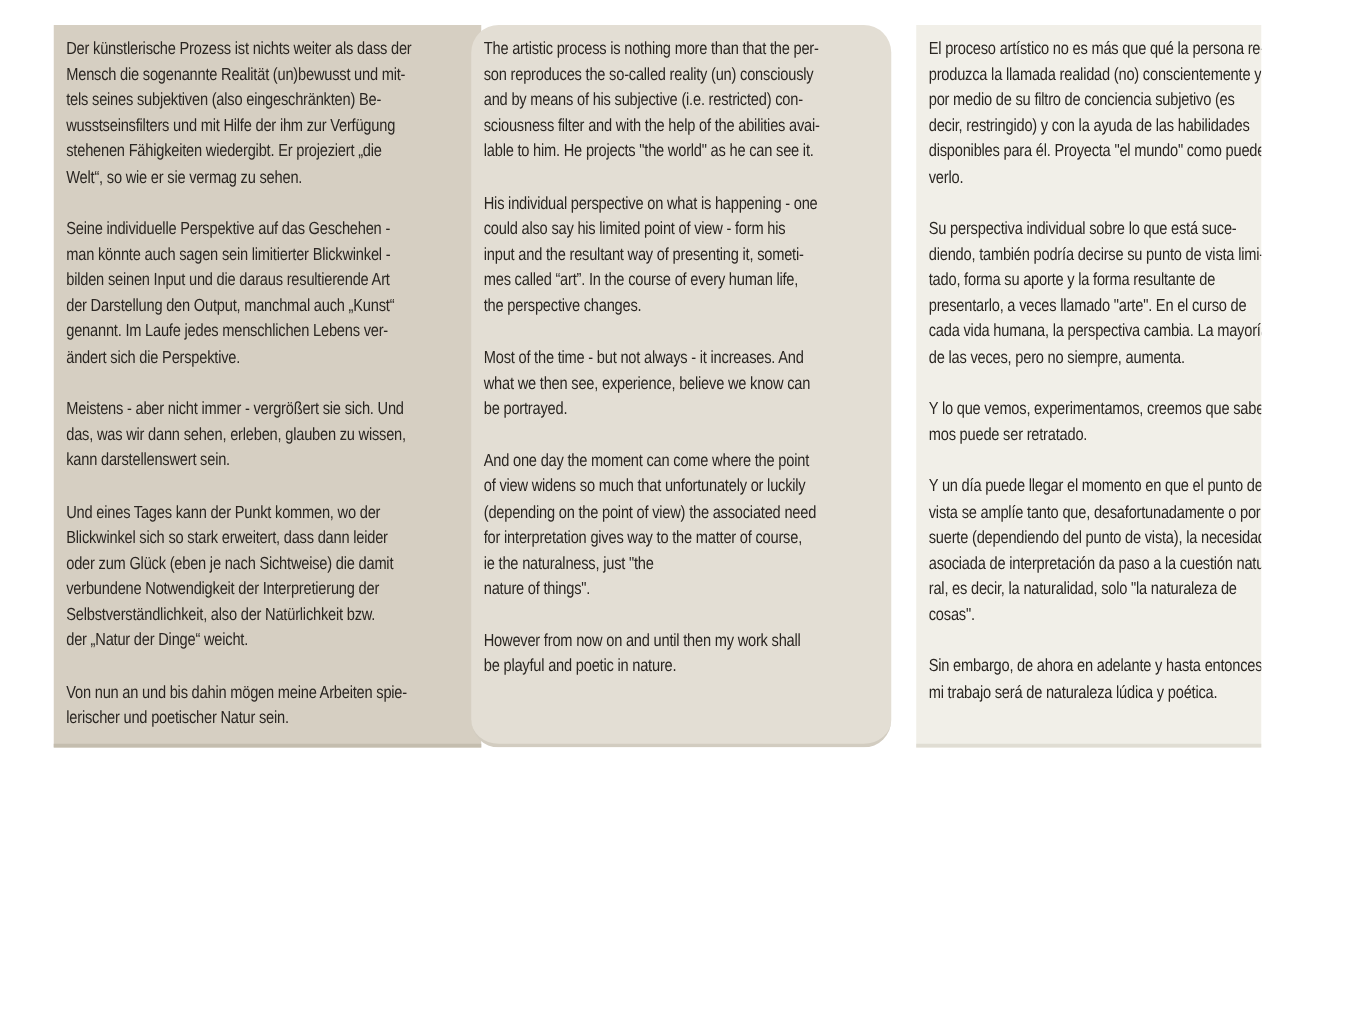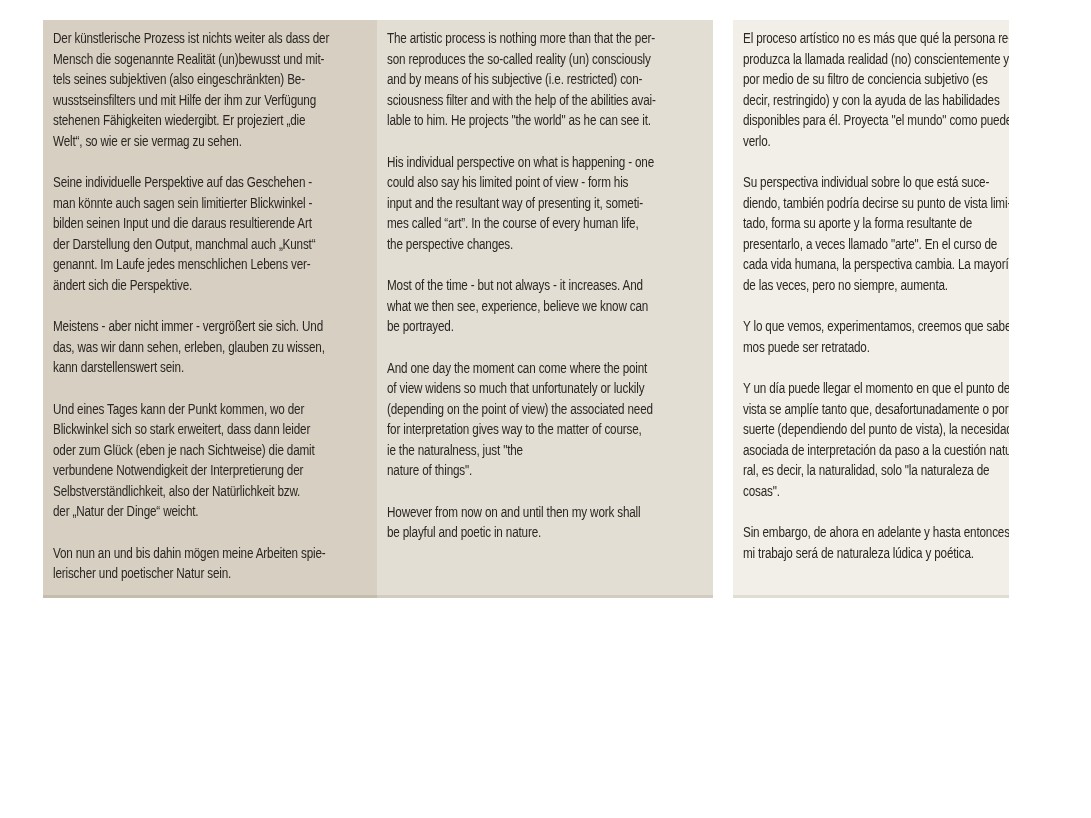--- a/index.html
+++ b/index.html
@@ -68,21 +68,21 @@
 Blickwinkel sich so stark erweitert, dass dann leider
 oder zum Glück (eben je nach Sichtweise) die damit
 verbundene Notwendigkeit der Interpretierung der
 Selbstverständlichkeit, also der Natürlichkeit  bzw.
 der „Natur der Dinge“ weicht.</p>
       <p>Von nun an und bis dahin mögen meine Arbeiten spie-
 lerischer und poetischer Natur sein.</p>
     </div>
   </div>
 
-  <div class="col col-english" style="background: rgb(227, 222, 212); border-bottom-color: rgb(210, 204, 192);">
+  <div class="col col-english" style="background: rgb(227, 222, 212); border-bottom-color: rgb(210, 204, 192); border-radius: 22px;">
     <div class="text-wrap" style="color: rgb(42, 38, 34);">
       <p>The artistic process is nothing more than that the per-
 son reproduces the so-called reality (un) consciously
 and by means of his subjective (i.e. restricted) con-
 sciousness filter and with the help of the abilities avai-
 lable to him. He projects "the world" as he can see it.</p>
       <p>His individual perspective on what is happening - one
 could also say his limited point of view - form his
 input and the resultant way of presenting it, someti-
 mes called “art”. In the course of every human life,

